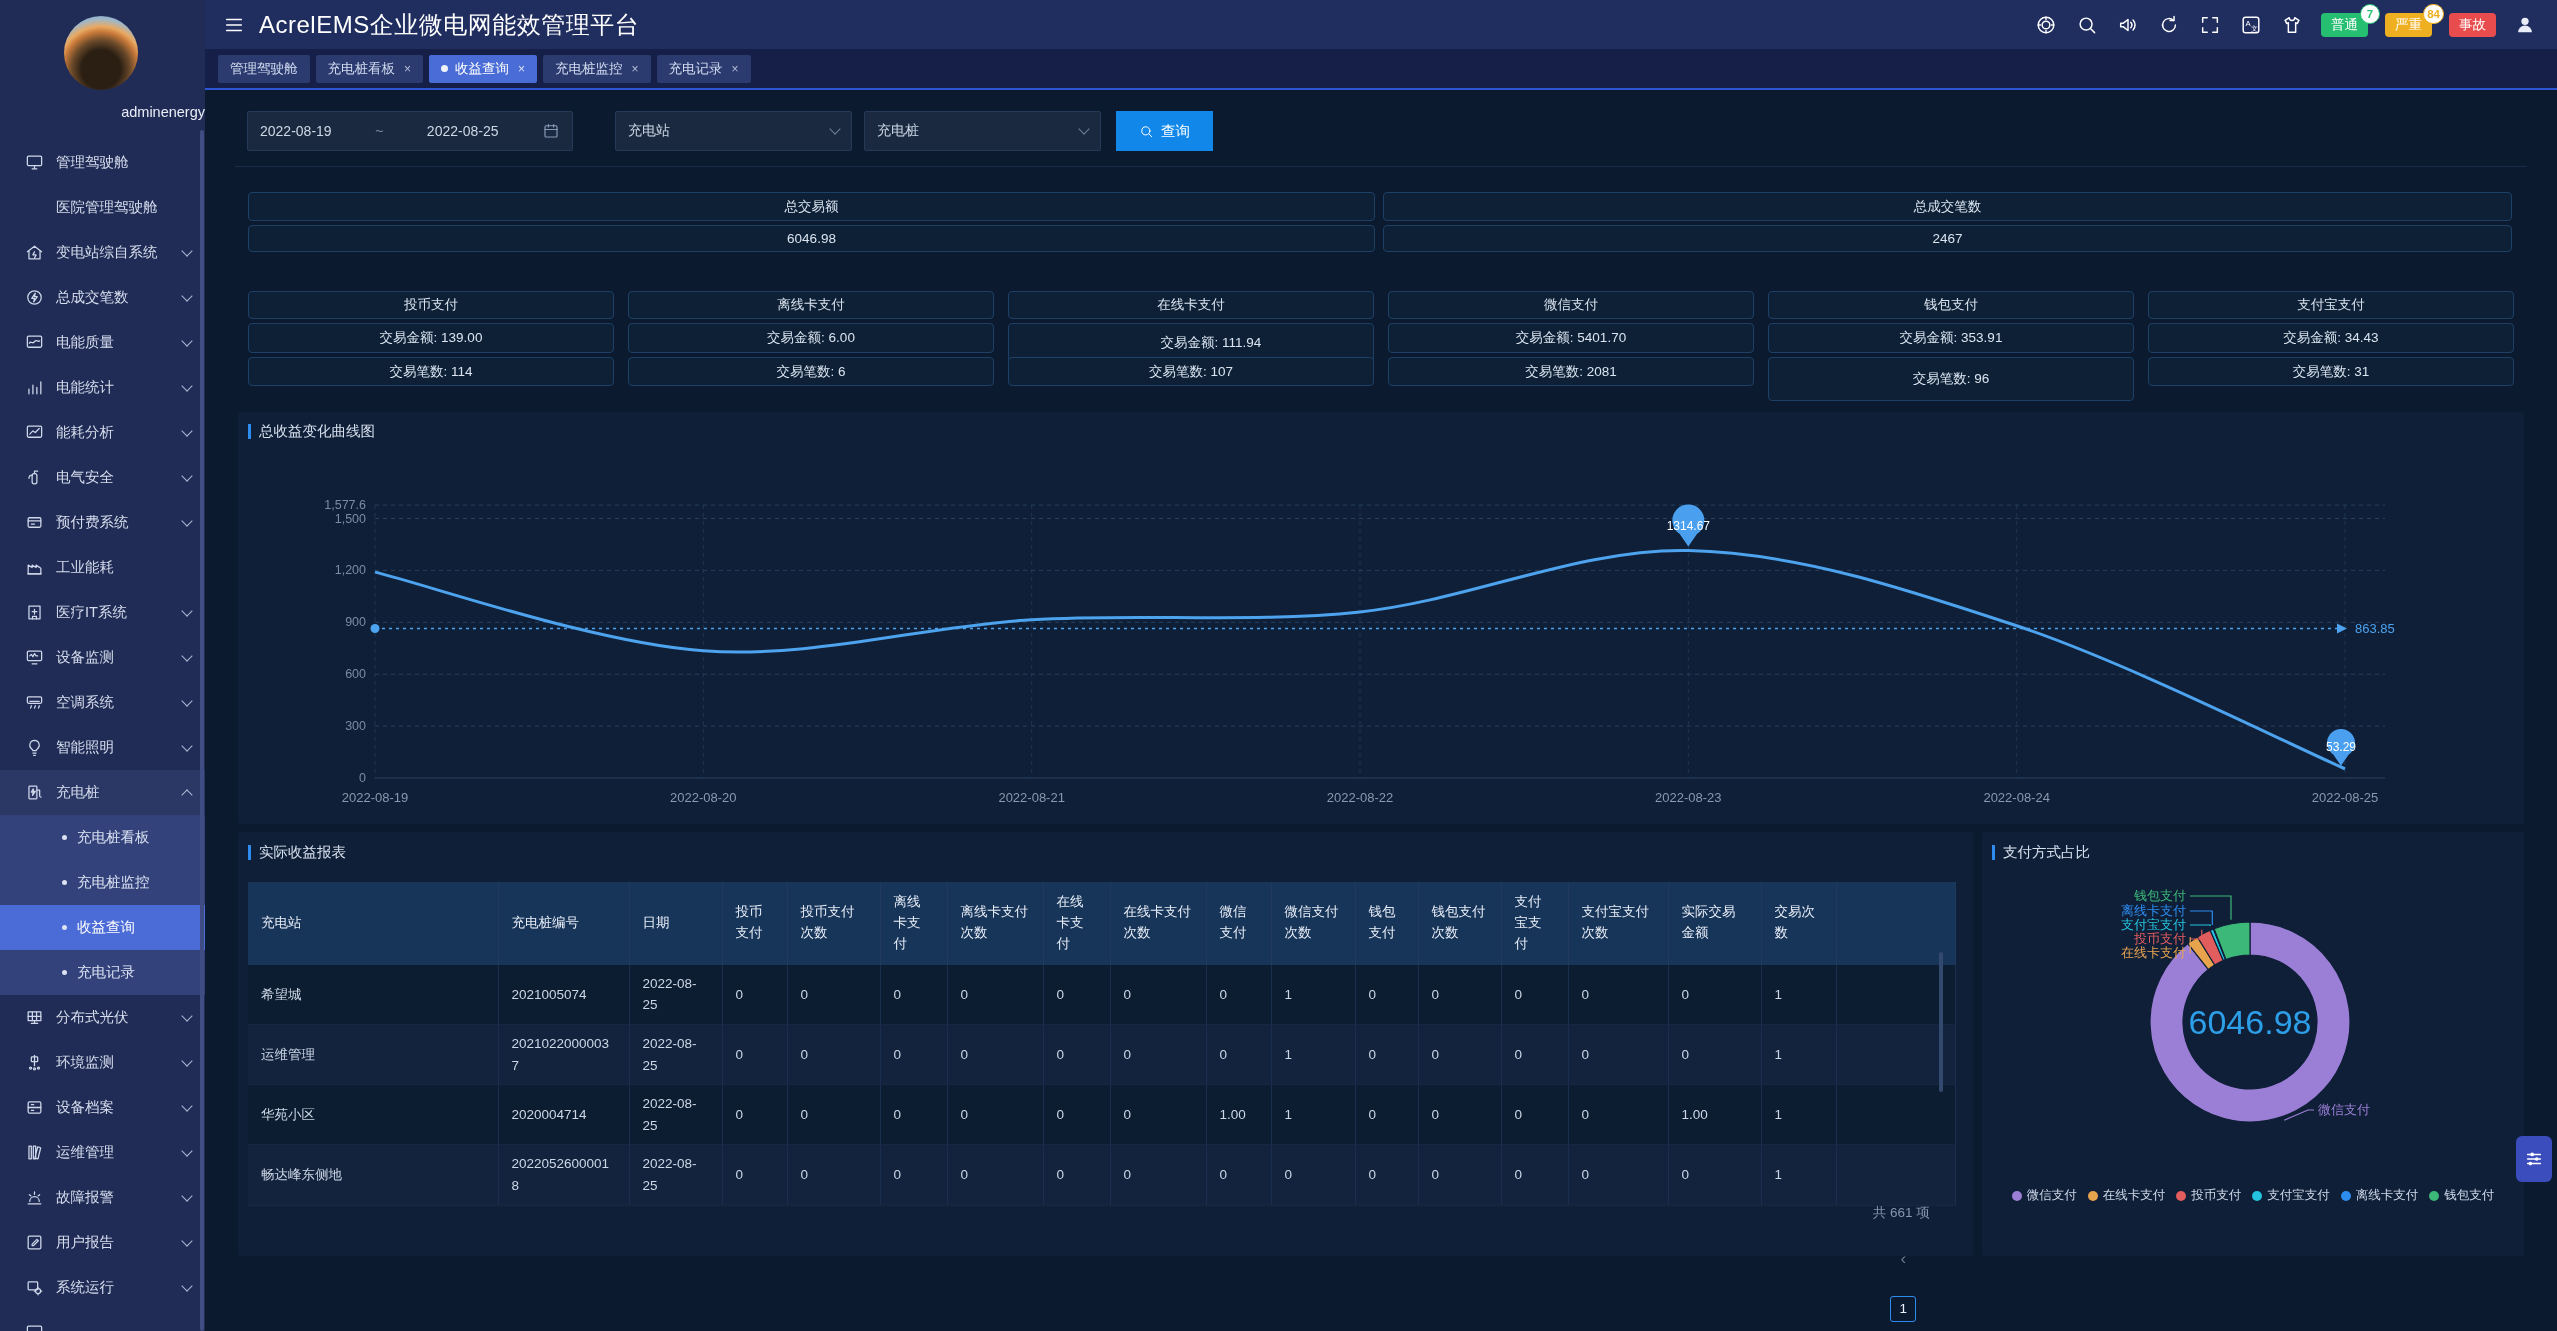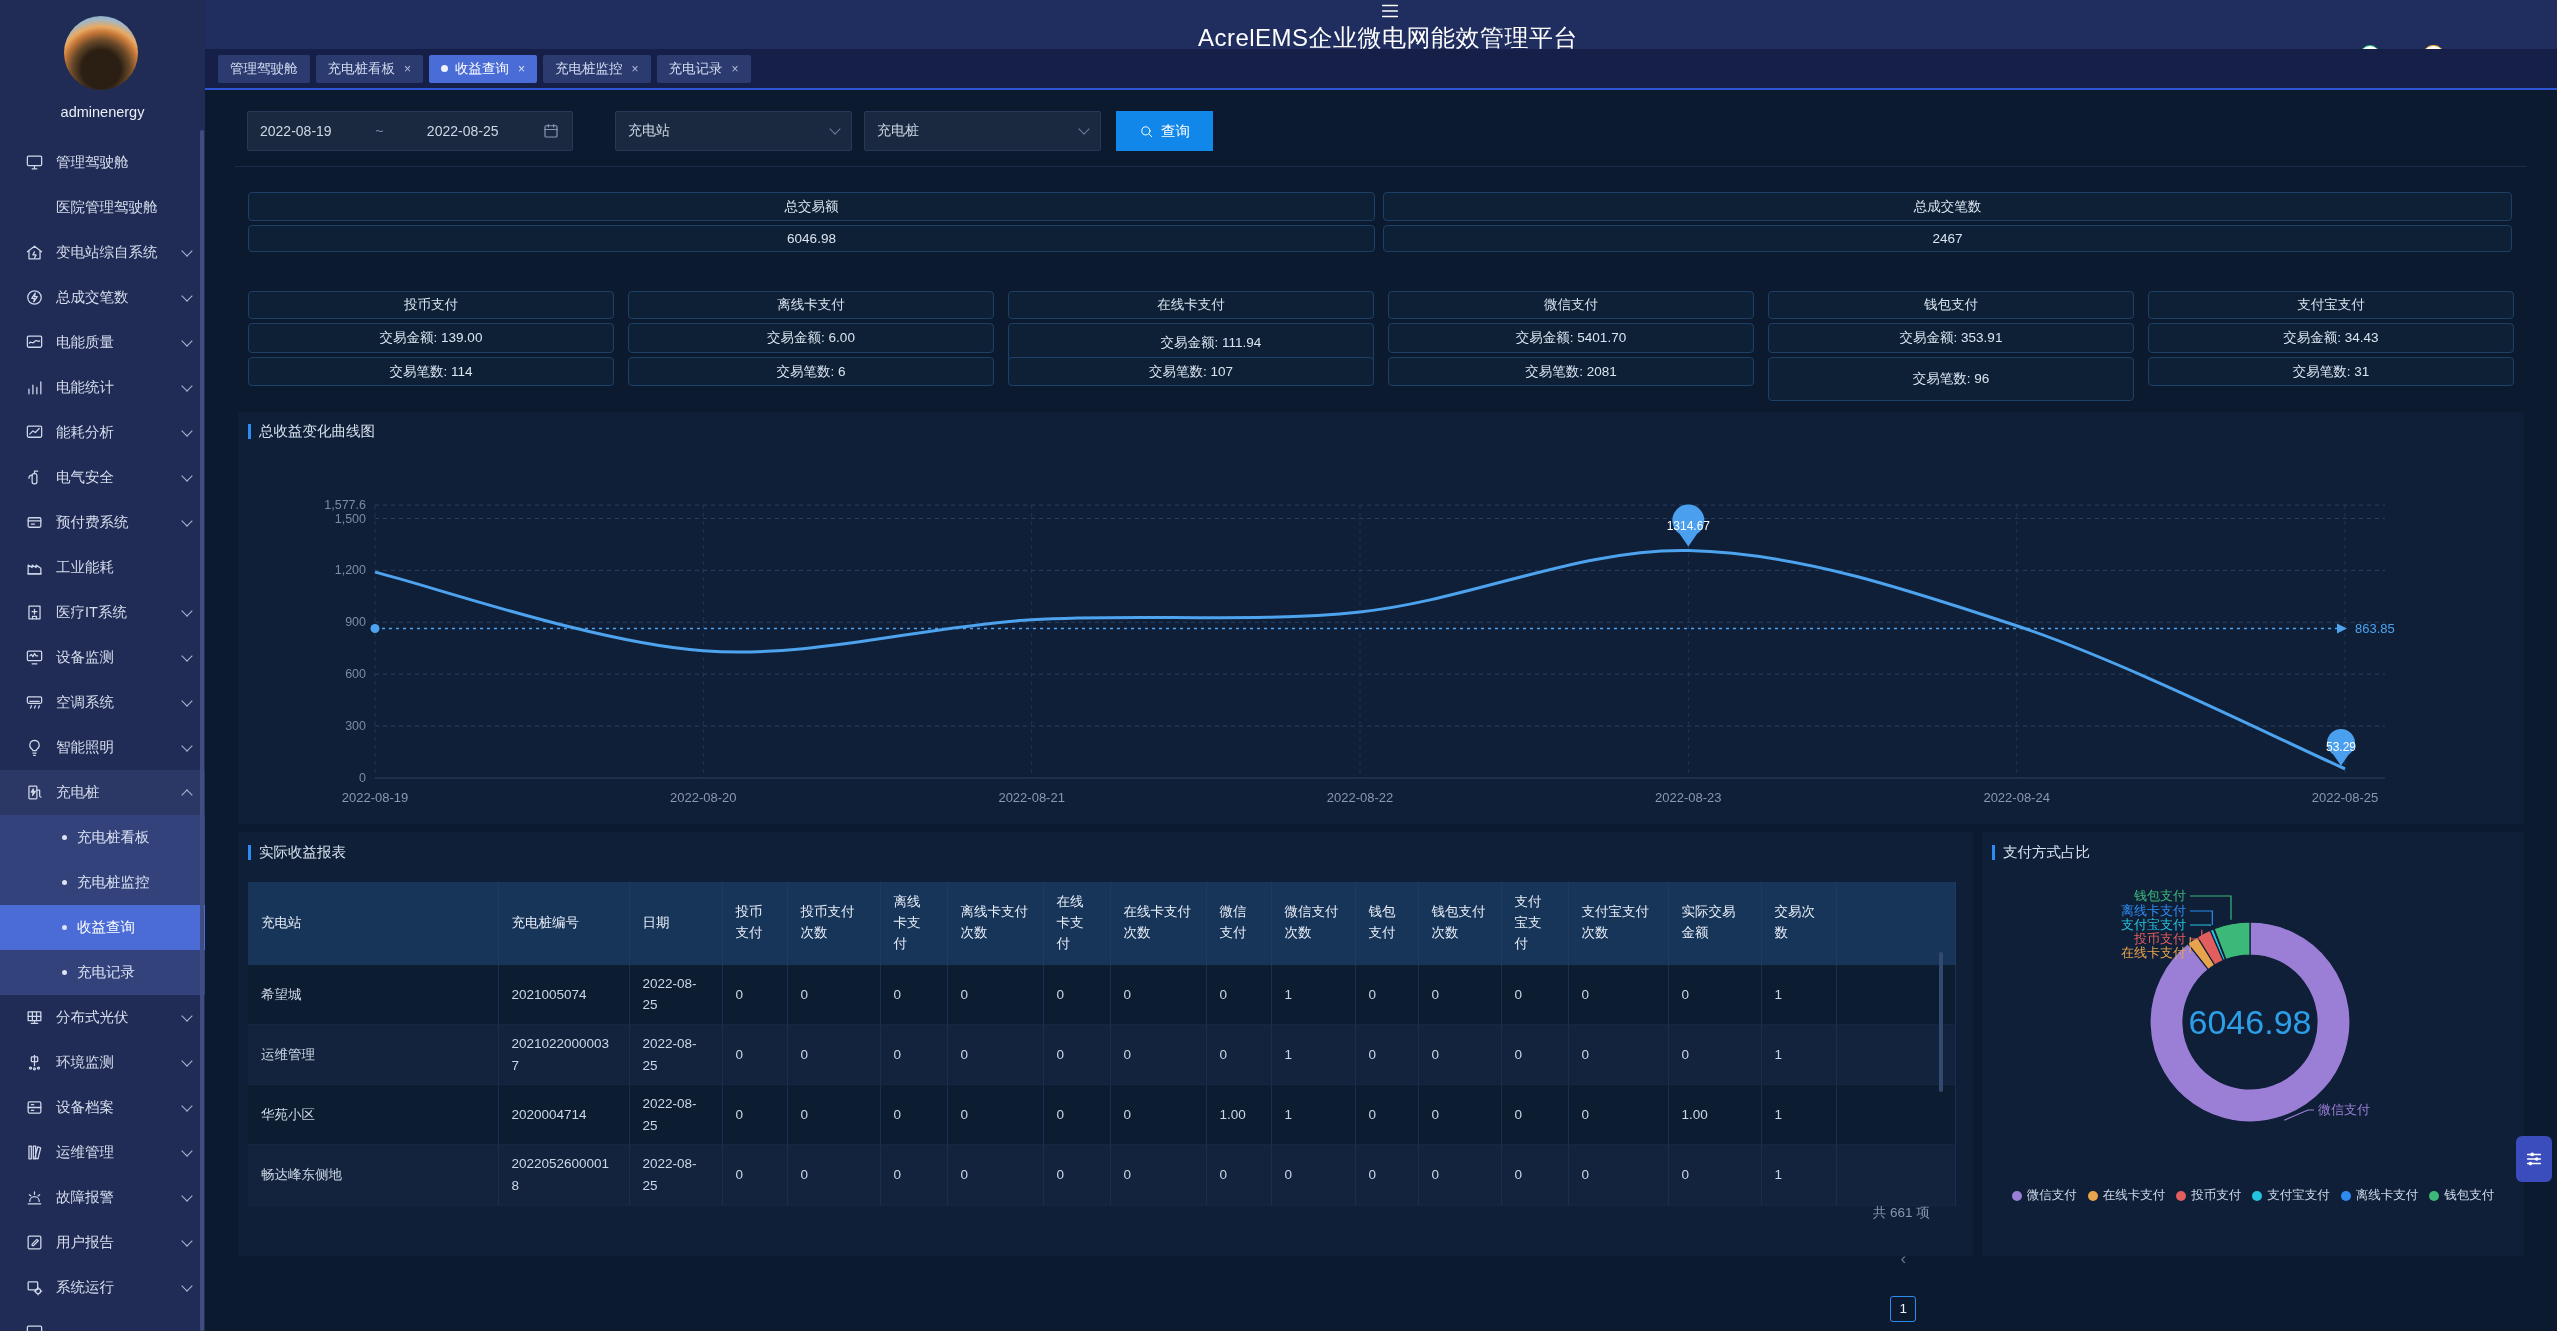--- a/index.html
+++ b/index.html
@@ -4,35 +4,35 @@
 <style>
   html,body{margin:0;padding:0;background:#0c1a30;}
   *{box-sizing:border-box;}
   #app{position:relative;width:2557px;height:1331px;background:#0c1a30;
        font-family:"Liberation Sans","DejaVu Sans",sans-serif;color:#c9d3e6;overflow:hidden;}
   .abs{position:absolute;}
   
   .sidebar{left:0;top:0;width:205px;height:1331px;background:#202c55;overflow:hidden;}
   .avatar{position:absolute;left:64px;top:16px;width:74px;height:74px;border-radius:50%;
           background:radial-gradient(circle at 50% 72%,#2b1f14 0 30%,#6b4a2a 45%,#c97a3a 58%,#e8a963 66%,#9db8cc 78%,#5b7da0 100%);}
-  .username{position:absolute;left:0;top:104px;width:205px;text-align:center;color:#e8edf7;font-size:14.5px;}
+  .username{position:absolute;left:0;top:104px;width:205px;text-align:right;color:#e8edf7;font-size:14.5px;}
   .menu{position:absolute;left:0;top:140px;width:205px;}
   .m-item{height:45px;display:flex;align-items:center;padding:0 14px 0 24px;cursor:pointer;color:#d6dded;font-size:14.5px;}
   .m-item .mi-ico{width:20px;height:20px;margin-right:12px;flex:0 0 20px;display:flex;align-items:center;justify-content:center;}
   .m-item .mi-label{flex:1;white-space:nowrap;overflow:hidden;}
   .m-item.parent-open{background:#2b3764;}
   .m-sub{height:45px;display:flex;align-items:center;padding-left:62px;background:#33427b;color:#dbe2f2;font-size:14.5px;cursor:pointer;}
   .m-sub .dot{width:5px;height:5px;border-radius:50%;background:#dbe2f2;margin-right:10px;}
   .m-sub.active{background:#4b6bd6;color:#fff;}
   .chev{width:8px;height:8px;border-right:1.6px solid #aeb9d4;border-bottom:1.6px solid #aeb9d4;
         transform:rotate(45deg);margin-top:-4px;}
   .chev.up{transform:rotate(-135deg);margin-top:4px;}
   .sb-scroll{left:200px;top:130px;width:4px;height:1201px;background:#404d82;border-radius:2px;}
   
-  .header{left:205px;top:0;width:2352px;height:49px;background:#1f2d5f;display:flex;align-items:center;flex-direction:column;}
+  .header{left:205px;top:0;width:2352px;height:49px;background:#1f2d5f;display:flex;align-items:center;}
   .burger{margin-left:18px;width:22px;height:22px;display:flex;align-items:center;justify-content:center;cursor:pointer;}
   .app-title{margin-left:14px;color:#ffffff;font-size:24px;font-weight:500;letter-spacing:.5px;}
   .h-right{margin-left:auto;display:flex;align-items:center;gap:17px;padding-right:20px;}
   .h-ico{width:24px;height:24px;display:flex;align-items:center;justify-content:center;cursor:pointer;}
   .pill{position:relative;height:24px;line-height:24px;padding:0 10px;border-radius:4px;color:#fff;font-size:13.5px;cursor:pointer;}
   .pill .cnt{position:absolute;top:-9px;right:-12px;min-width:20px;height:20px;line-height:18px;border-radius:10px;
              background:#fff;font-size:11.5px;text-align:center;padding:0 3px;font-weight:bold;}
   
   .tabstrip{left:205px;top:49px;width:2352px;height:41px;background:#151f47;border-bottom:2px solid #2e56d4;
             display:flex;align-items:center;padding-left:13px;gap:6px;}

